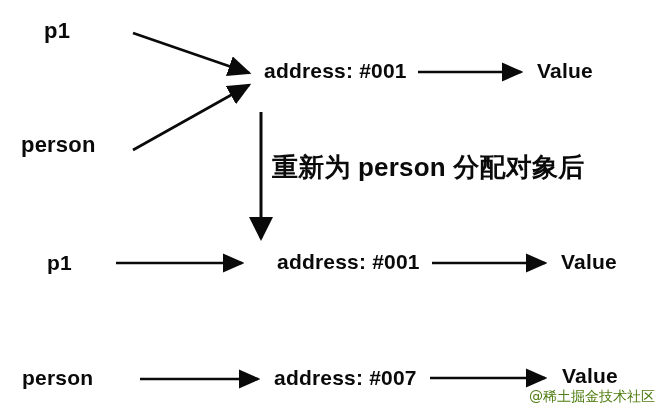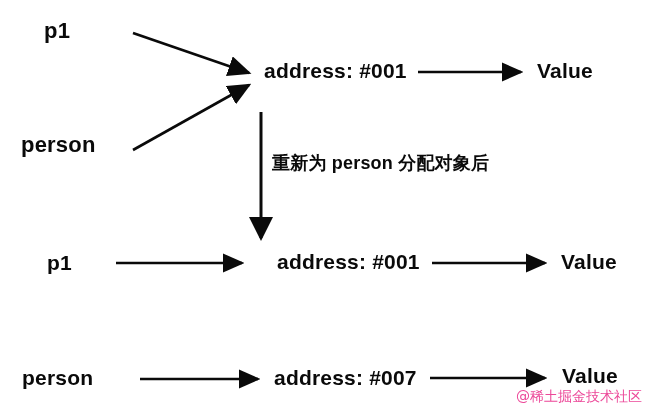--- a/index.html
+++ b/index.html
@@ -21,36 +21,36 @@
     color: #0a0a0a;
     white-space: nowrap;
     line-height: 1;
     letter-spacing: 0.2px;
   }
   .lbl-p1-top   { left: 44px;  top: 20px;  font-size: 22px; }
   .lbl-person-top { left: 21px; top: 134px; font-size: 22px; }
   .lbl-addr-top { left: 264px; top: 60px;  font-size: 21px; }
   .lbl-val-top  { left: 537px; top: 60px;  font-size: 21px; }
 
-  .lbl-cn       { left: 272px; top: 154px; font-size: 18px; }
+  .lbl-cn       { left: 272px; top: 154px; font-size: 26px; }
 
   .lbl-p1-mid   { left: 47px;  top: 252px; font-size: 21px; }
   .lbl-addr-mid { left: 277px; top: 251px; font-size: 21px; }
   .lbl-val-mid  { left: 561px; top: 251px; font-size: 21px; }
 
   .lbl-person-bot { left: 22px;  top: 367px; font-size: 21px; }
   .lbl-addr-bot   { left: 274px; top: 367px; font-size: 21px; }
   .lbl-val-bot    { left: 562px; top: 365px; font-size: 21px; }
 
   .watermark {
     position: absolute;
-    left: 516px;
+    left: 529px;
     top: 388px;
     font-size: 14px;
-    color: #ec4899;
+    color: #4d7c0f;
     white-space: nowrap;
     font-family: "DejaVu Sans", sans-serif;
   }
   svg.arrows {
     position: absolute;
     left: 0; top: 0;
     width: 658px;
     height: 414px;
     pointer-events: none;
   }

